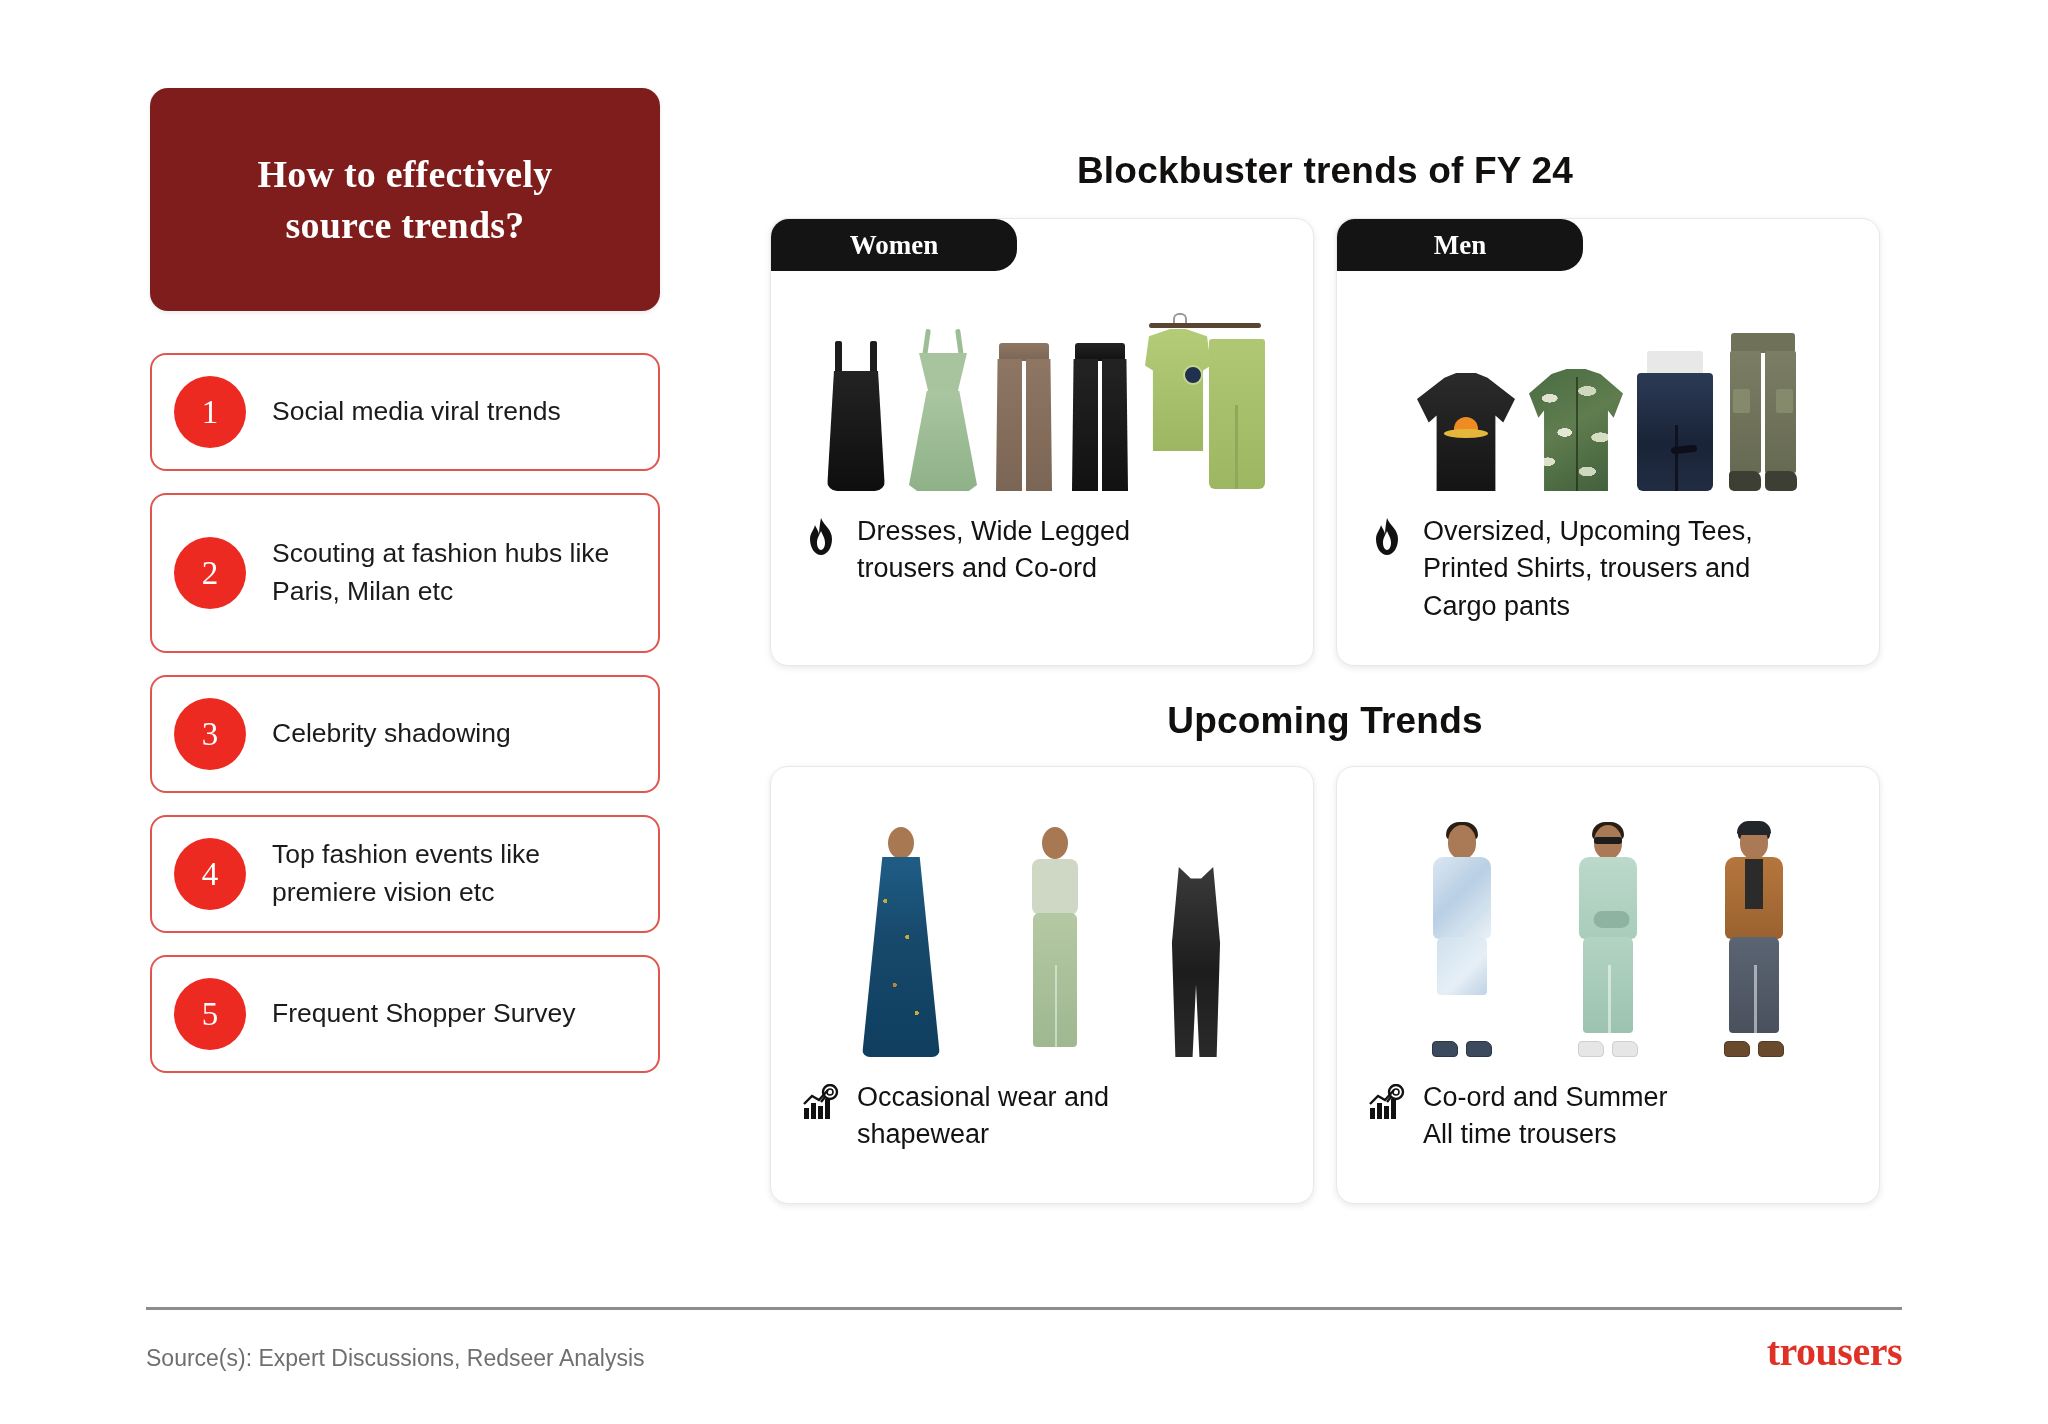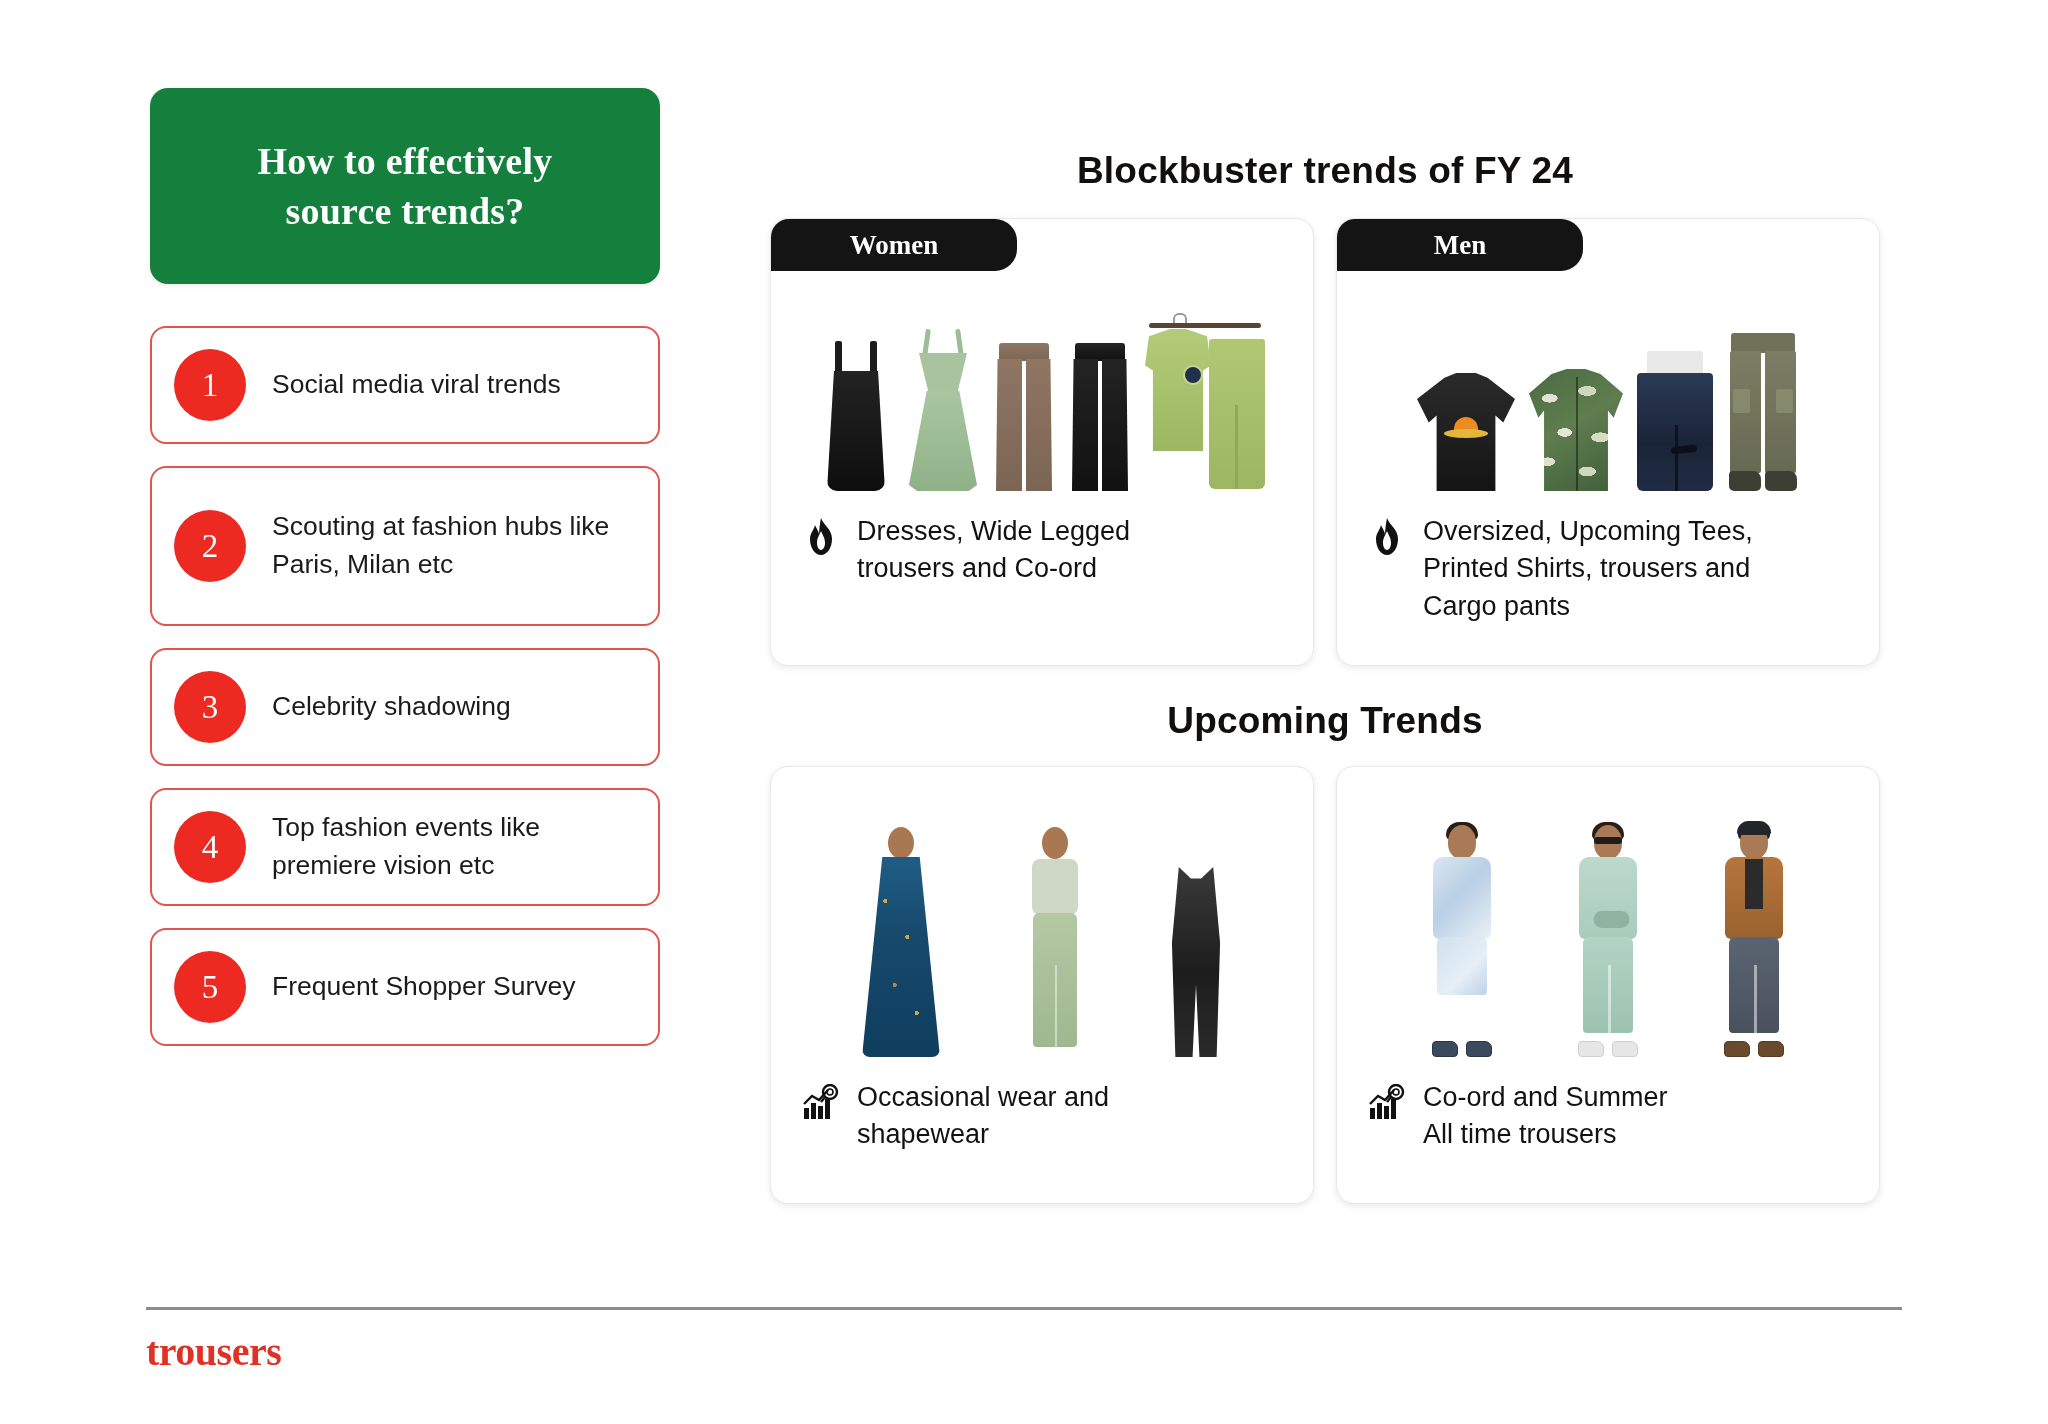--- a/index.html
+++ b/index.html
@@ -17,23 +17,23 @@
 
   
   .left-panel {
     position: absolute;
     left: 150px;
     top: 88px;
     width: 510px;
   }
 
   .title-card {
-    background: #15803d;
+    background: #7f1d1d;
     border-radius: 18px;
-    height: 196px;
+    height: 223px;
     display: flex;
     align-items: center;
     justify-content: center;
     text-align: center;
     box-shadow: 0 2px 4px rgba(0,0,0,0.08);
   }
   .title-card-text {
     color: #ffffff;
     font-family: "Liberation Serif", serif;
     font-weight: bold;
@@ -615,15 +615,16 @@
         </div>
       </div>
     </div>
 
   </div>
 </div>
 
 <div class="footer">
   <div class="footer-rule"></div>
   <div class="footer-row">
+    <div class="footer-source">Source(s): Expert Discussions, Redseer Analysis</div>
     <div class="brand-logo">trousers</div>
   </div>
 </div>
 
 </body></html>

